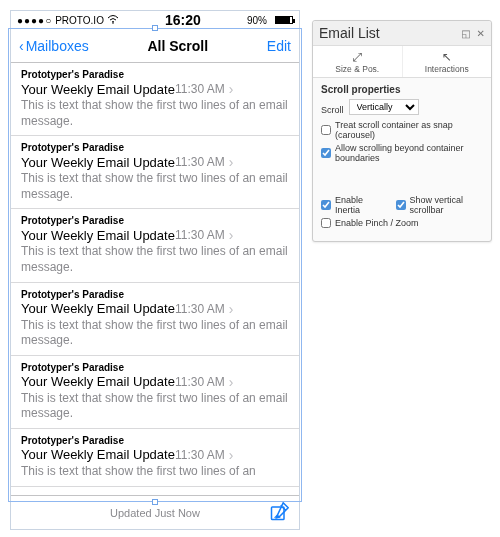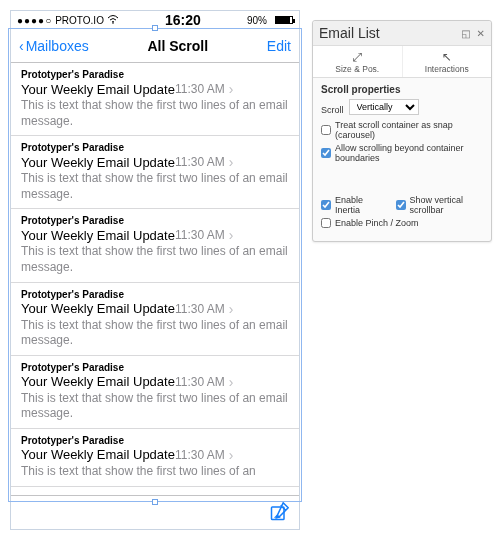--- a/index.html
+++ b/index.html
@@ -155,20 +155,21 @@
           <span style="display:flex;align-items:center">
             <span class="time">11:30 AM</span>
             <span class="chev">›</span>
           </span>
         </div>
         <div class="preview">This is text that show the first two lines of an</div>
       </div>
     </div>
 
   <div class="toolbar">
+    <span class="updated">Updated Just Now</span>
     <span class="compose">
       <svg viewBox="0 0 24 24">
         <rect x="3" y="6" width="15" height="15" rx="1"></rect>
         <path d="M14 4 L20 10 M17 1 L23 7 L12 18 L9 19 L10 16 Z" stroke="#157efb" fill="none"></path>
         <path d="M9 19 L10 16 L14 20 Z" fill="#157efb" stroke="none" opacity="0"></path>
         <path d="M8 18 L10 16 L12 18 L8 18 Z" fill="none"></path>
       </svg>
     </span>
   </div>
 </div>

